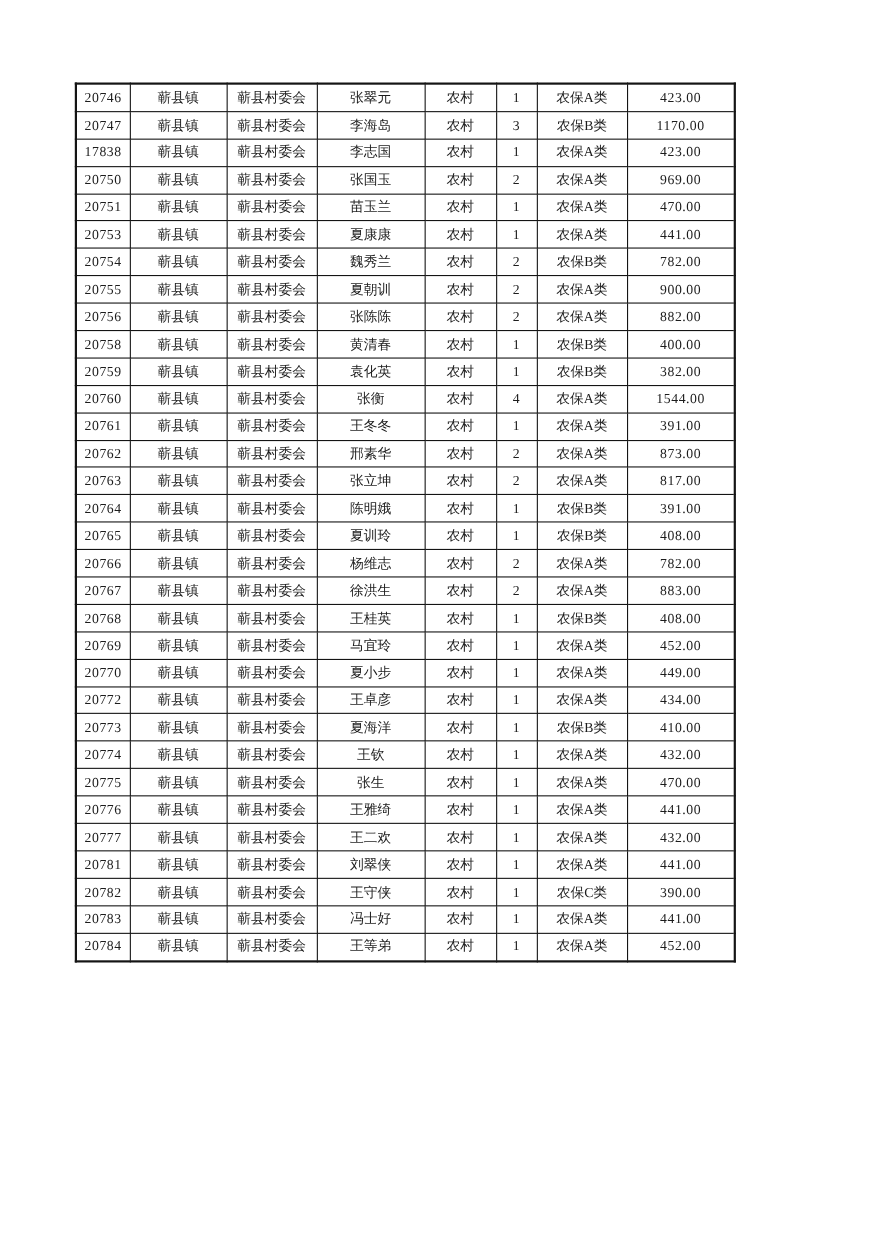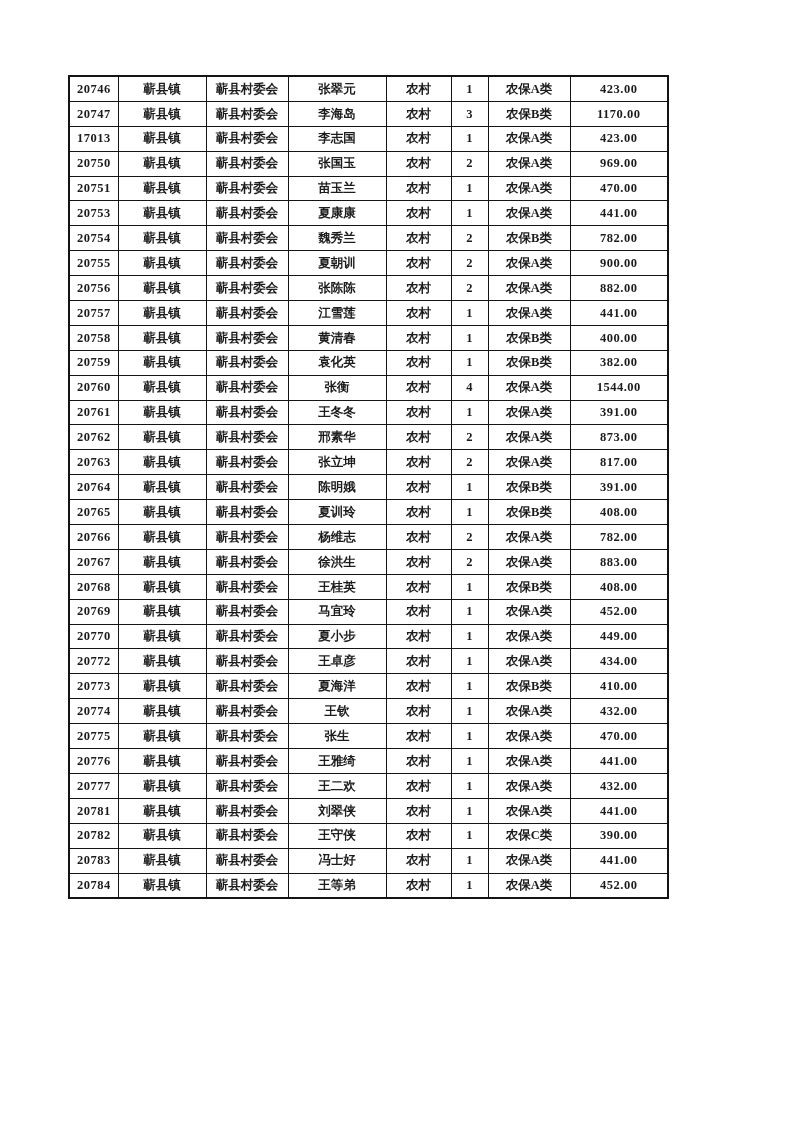--- a/index.html
+++ b/index.html
@@ -7,21 +7,20 @@
     padding: 0;
     background: #ffffff;
   }
   .page {
     position: relative;
     width: 793px;
     height: 1122px;
     background: #ffffff;
     font-family: "Liberation Serif", "DejaVu Serif", serif;
     overflow: hidden;
-    font-weight: bold;
   }
   table.roster {
     position: absolute;
     left: 68px;
     top: 75px;
     width: 599px;
     border-collapse: collapse;
     table-layout: fixed;
     border: 2px solid #141414;
   }
@@ -72,21 +71,21 @@
           <td class="num">20747</td>
           <td>蕲县镇</td>
           <td>蕲县村委会</td>
           <td>李海岛</td>
           <td>农村</td>
           <td class="num">3</td>
           <td>农保B类</td>
           <td class="num">1170.00</td>
         </tr>
         <tr>
-          <td class="num">17013</td>
+          <td class="num">17838</td>
           <td>蕲县镇</td>
           <td>蕲县村委会</td>
           <td>李志国</td>
           <td>农村</td>
           <td class="num">1</td>
           <td>农保A类</td>
           <td class="num">423.00</td>
         </tr>
         <tr>
           <td class="num">20750</td>
@@ -140,30 +139,20 @@
         </tr>
         <tr>
           <td class="num">20756</td>
           <td>蕲县镇</td>
           <td>蕲县村委会</td>
           <td>张陈陈</td>
           <td>农村</td>
           <td class="num">2</td>
           <td>农保A类</td>
           <td class="num">882.00</td>
-        </tr>
-        <tr>
-          <td class="num">20757</td>
-          <td>蕲县镇</td>
-          <td>蕲县村委会</td>
-          <td>江雪莲</td>
-          <td>农村</td>
-          <td class="num">1</td>
-          <td>农保A类</td>
-          <td class="num">441.00</td>
         </tr>
         <tr>
           <td class="num">20758</td>
           <td>蕲县镇</td>
           <td>蕲县村委会</td>
           <td>黄清春</td>
           <td>农村</td>
           <td class="num">1</td>
           <td>农保B类</td>
           <td class="num">400.00</td>

